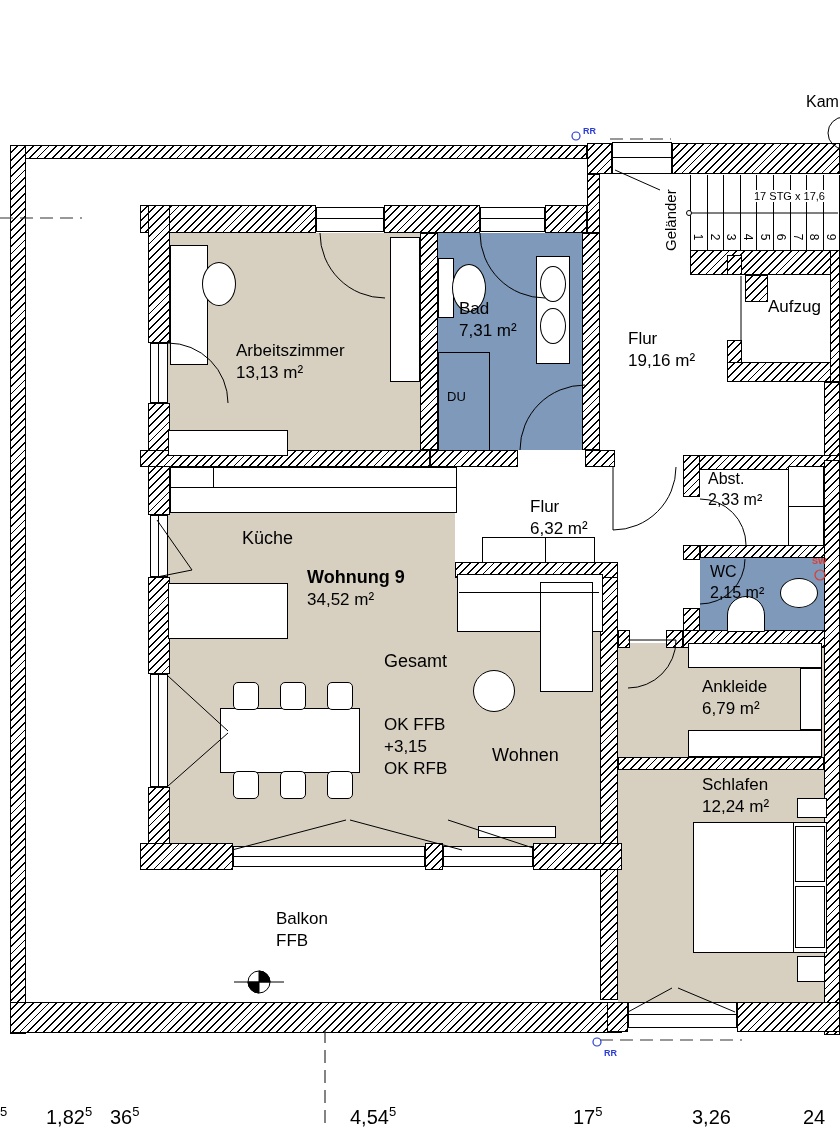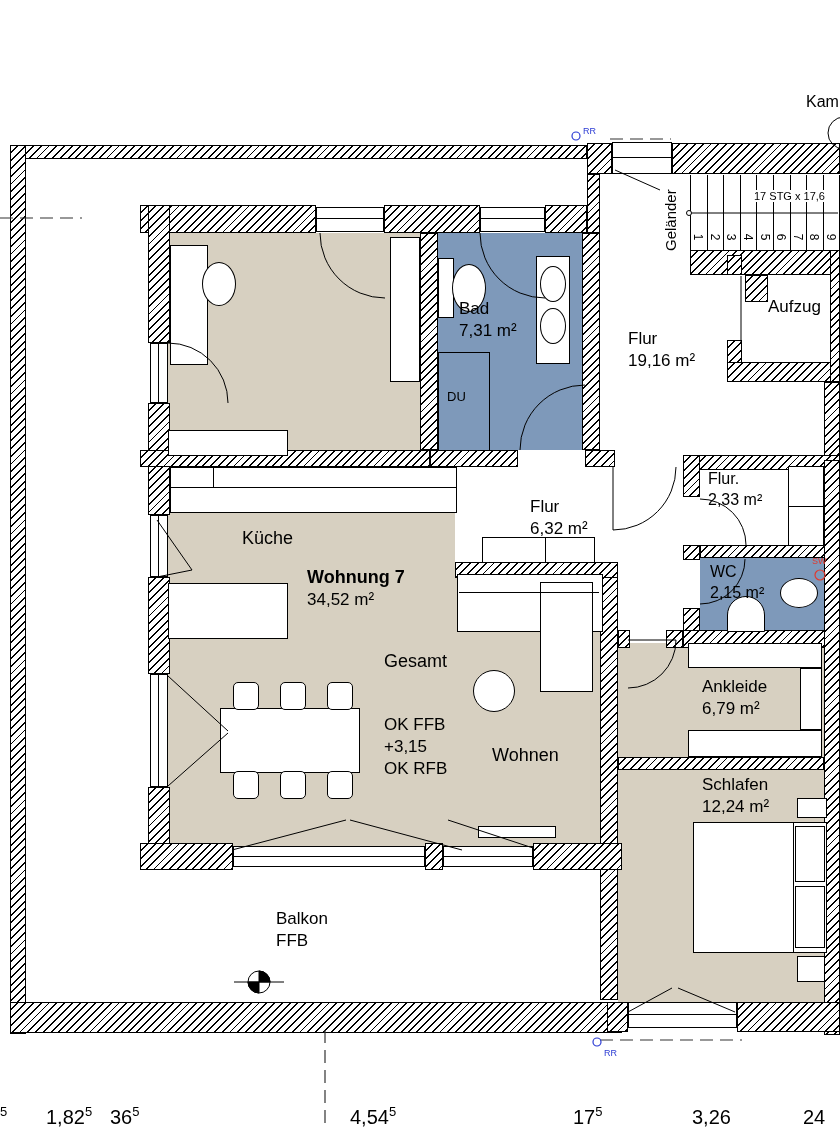--- a/index.html
+++ b/index.html
@@ -16,21 +16,21 @@
   .round{border-radius:50%}
   .win{position:absolute;background:#fff;border:1px solid #000;box-sizing:border-box}
   .win-h::after{content:"";position:absolute;left:0;right:0;top:45%;border-top:1px solid #000}
   .win-v::after{content:"";position:absolute;top:0;bottom:0;left:45%;border-left:1px solid #000}
   .hline,.vline{position:absolute;background:#000}
   .lbl{position:absolute;font-size:17px;line-height:1.3;white-space:nowrap}
   .b{font-weight:bold;font-size:18px}
   .f18{font-size:18px}
   .f16{font-size:16px}
   .small{font-size:13px}
-  .tiny{font-size:9px;font-weight:normal}
+  .tiny{font-size:9px;font-weight:bold}
   .note{position:absolute;font-size:11px;background:#fff;padding:0 2px;white-space:nowrap}
   .stairs{position:absolute;left:690px;top:175px;width:150px;height:75px;
           background:repeating-linear-gradient(90deg,#000 0 1px,#fff 1px 16.6px)}
   .stepnum{position:absolute;top:230px;font-size:12px;transform:rotate(90deg);width:12px;text-align:center}
   .vtext{position:absolute;writing-mode:vertical-rl;transform:rotate(180deg);font-size:15px}
   .dim{position:absolute;top:1104px;font-size:20px}
   .dim sup{font-size:13px}
   svg.overlay{position:absolute;left:0;top:0;pointer-events:none}
 </style>
 </head>
@@ -193,48 +193,52 @@
       <path d="M 610 139 L 671 139"></path>
       <path d="M 600 1040 L 742 1040"></path>
     </g>
     <g fill="none" stroke-width="1.2">
       <circle cx="576" cy="136" r="4" stroke="var(--marker-blue)"></circle>
       <circle cx="597" cy="1042" r="4" stroke="var(--marker-blue)"></circle>
       <circle cx="820" cy="575" r="5" stroke="var(--marker-red)"></circle>
     </g>
   </svg>
 
+  <div class="lbl" style="left:236px;top:340px">
+    <div>Arbeitszimmer</div>
+    <div>13,13 m²</div>
+  </div>
   <div class="lbl" style="left:459px;top:298px">
     <div>Bad</div>
     <div>7,31 m²</div>
   </div>
   <div class="lbl small" style="left:447px;top:389px">DU</div>
   <div class="lbl" style="left:628px;top:328px">
     <div>Flur</div>
     <div>19,16 m²</div>
   </div>
   <div class="lbl" style="left:768px;top:296px">Aufzug</div>
   <div class="lbl f18" style="left:242px;top:527px">Küche</div>
   <div class="lbl" style="left:307px;top:566px">
-    <div class="b">Wohnung 7</div>
+    <div class="b">Wohnung 9</div>
     <div>34,52 m²</div>
   </div>
   <div class="lbl f18" style="left:384px;top:650px">Gesamt</div>
   <div class="lbl" style="left:384px;top:714px">
     <div>OK FFB</div>
     <div>+3,15</div>
     <div>OK RFB</div>
   </div>
   <div class="lbl f18" style="left:492px;top:744px">Wohnen</div>
   <div class="lbl" style="left:530px;top:496px">
     <div>Flur</div>
     <div>6,32 m²</div>
   </div>
   <div class="lbl f16" style="left:708px;top:469px">
-    <div>Flur.</div>
+    <div>Abst.</div>
     <div>2,33 m²</div>
   </div>
   <div class="lbl f16" style="left:710px;top:562px">
     <div>WC</div>
     <div>2,15 m²</div>
   </div>
   <div class="lbl" style="left:702px;top:676px">
     <div>Ankleide</div>
     <div>6,79 m²</div>
   </div>

